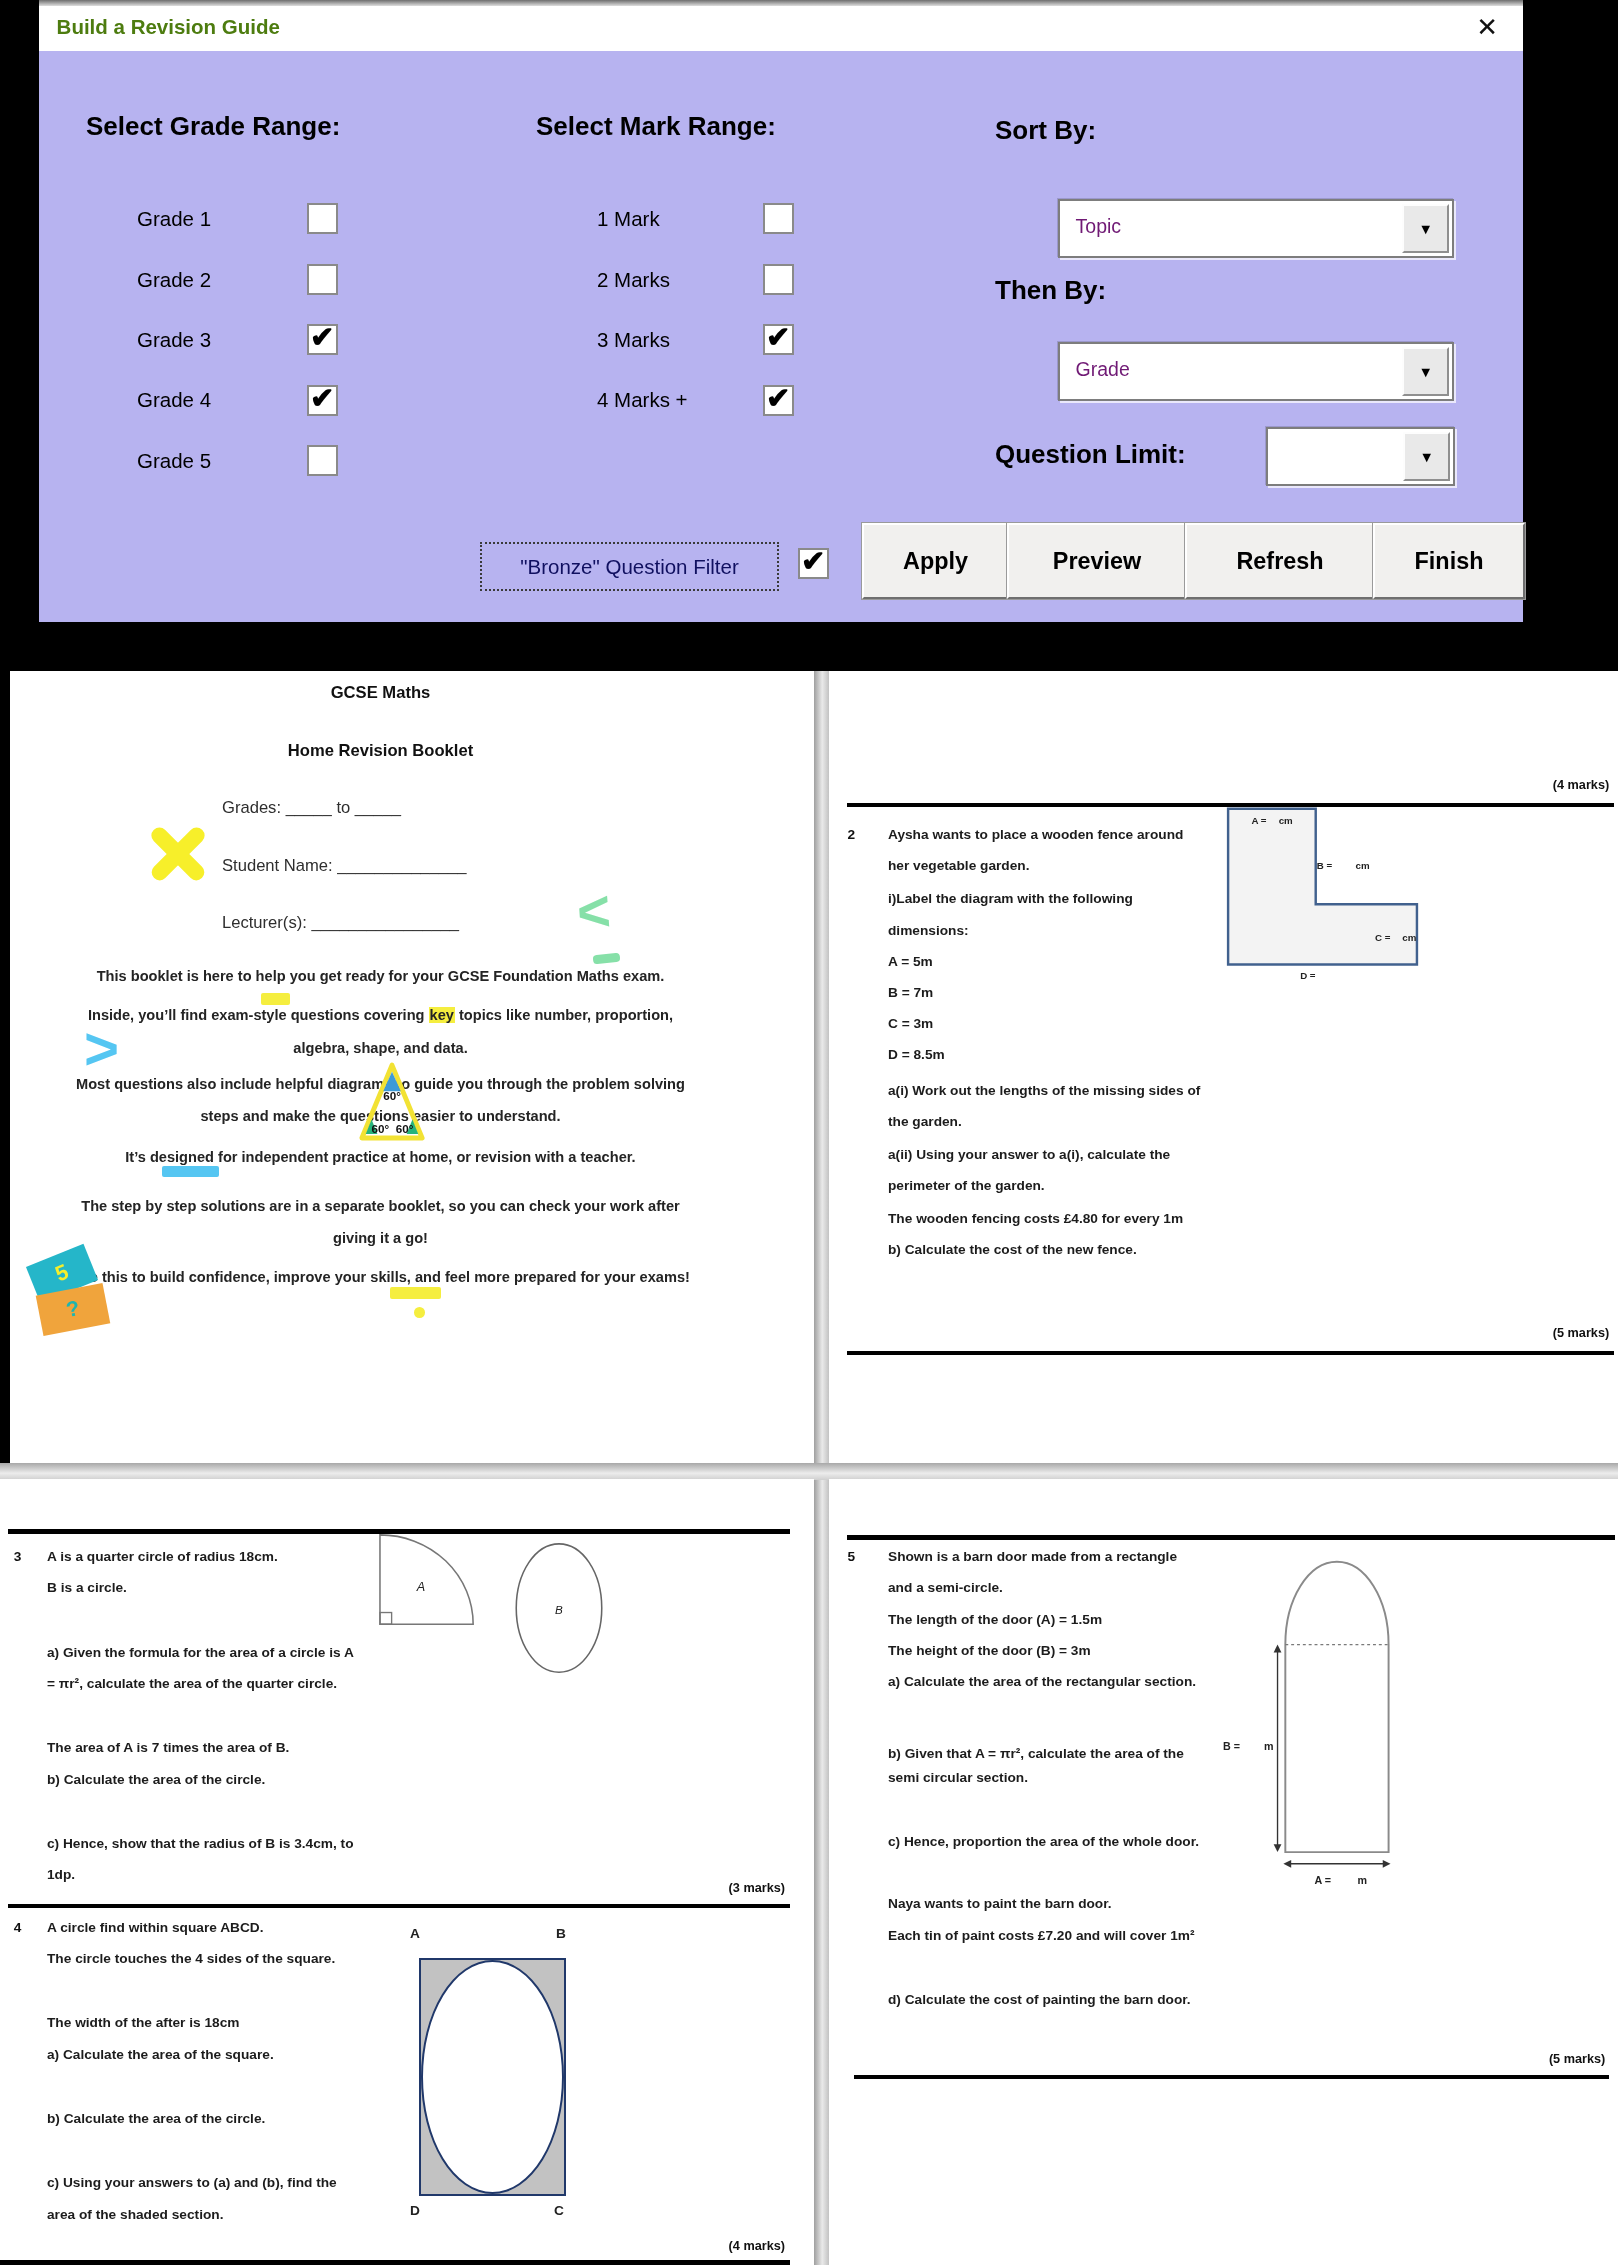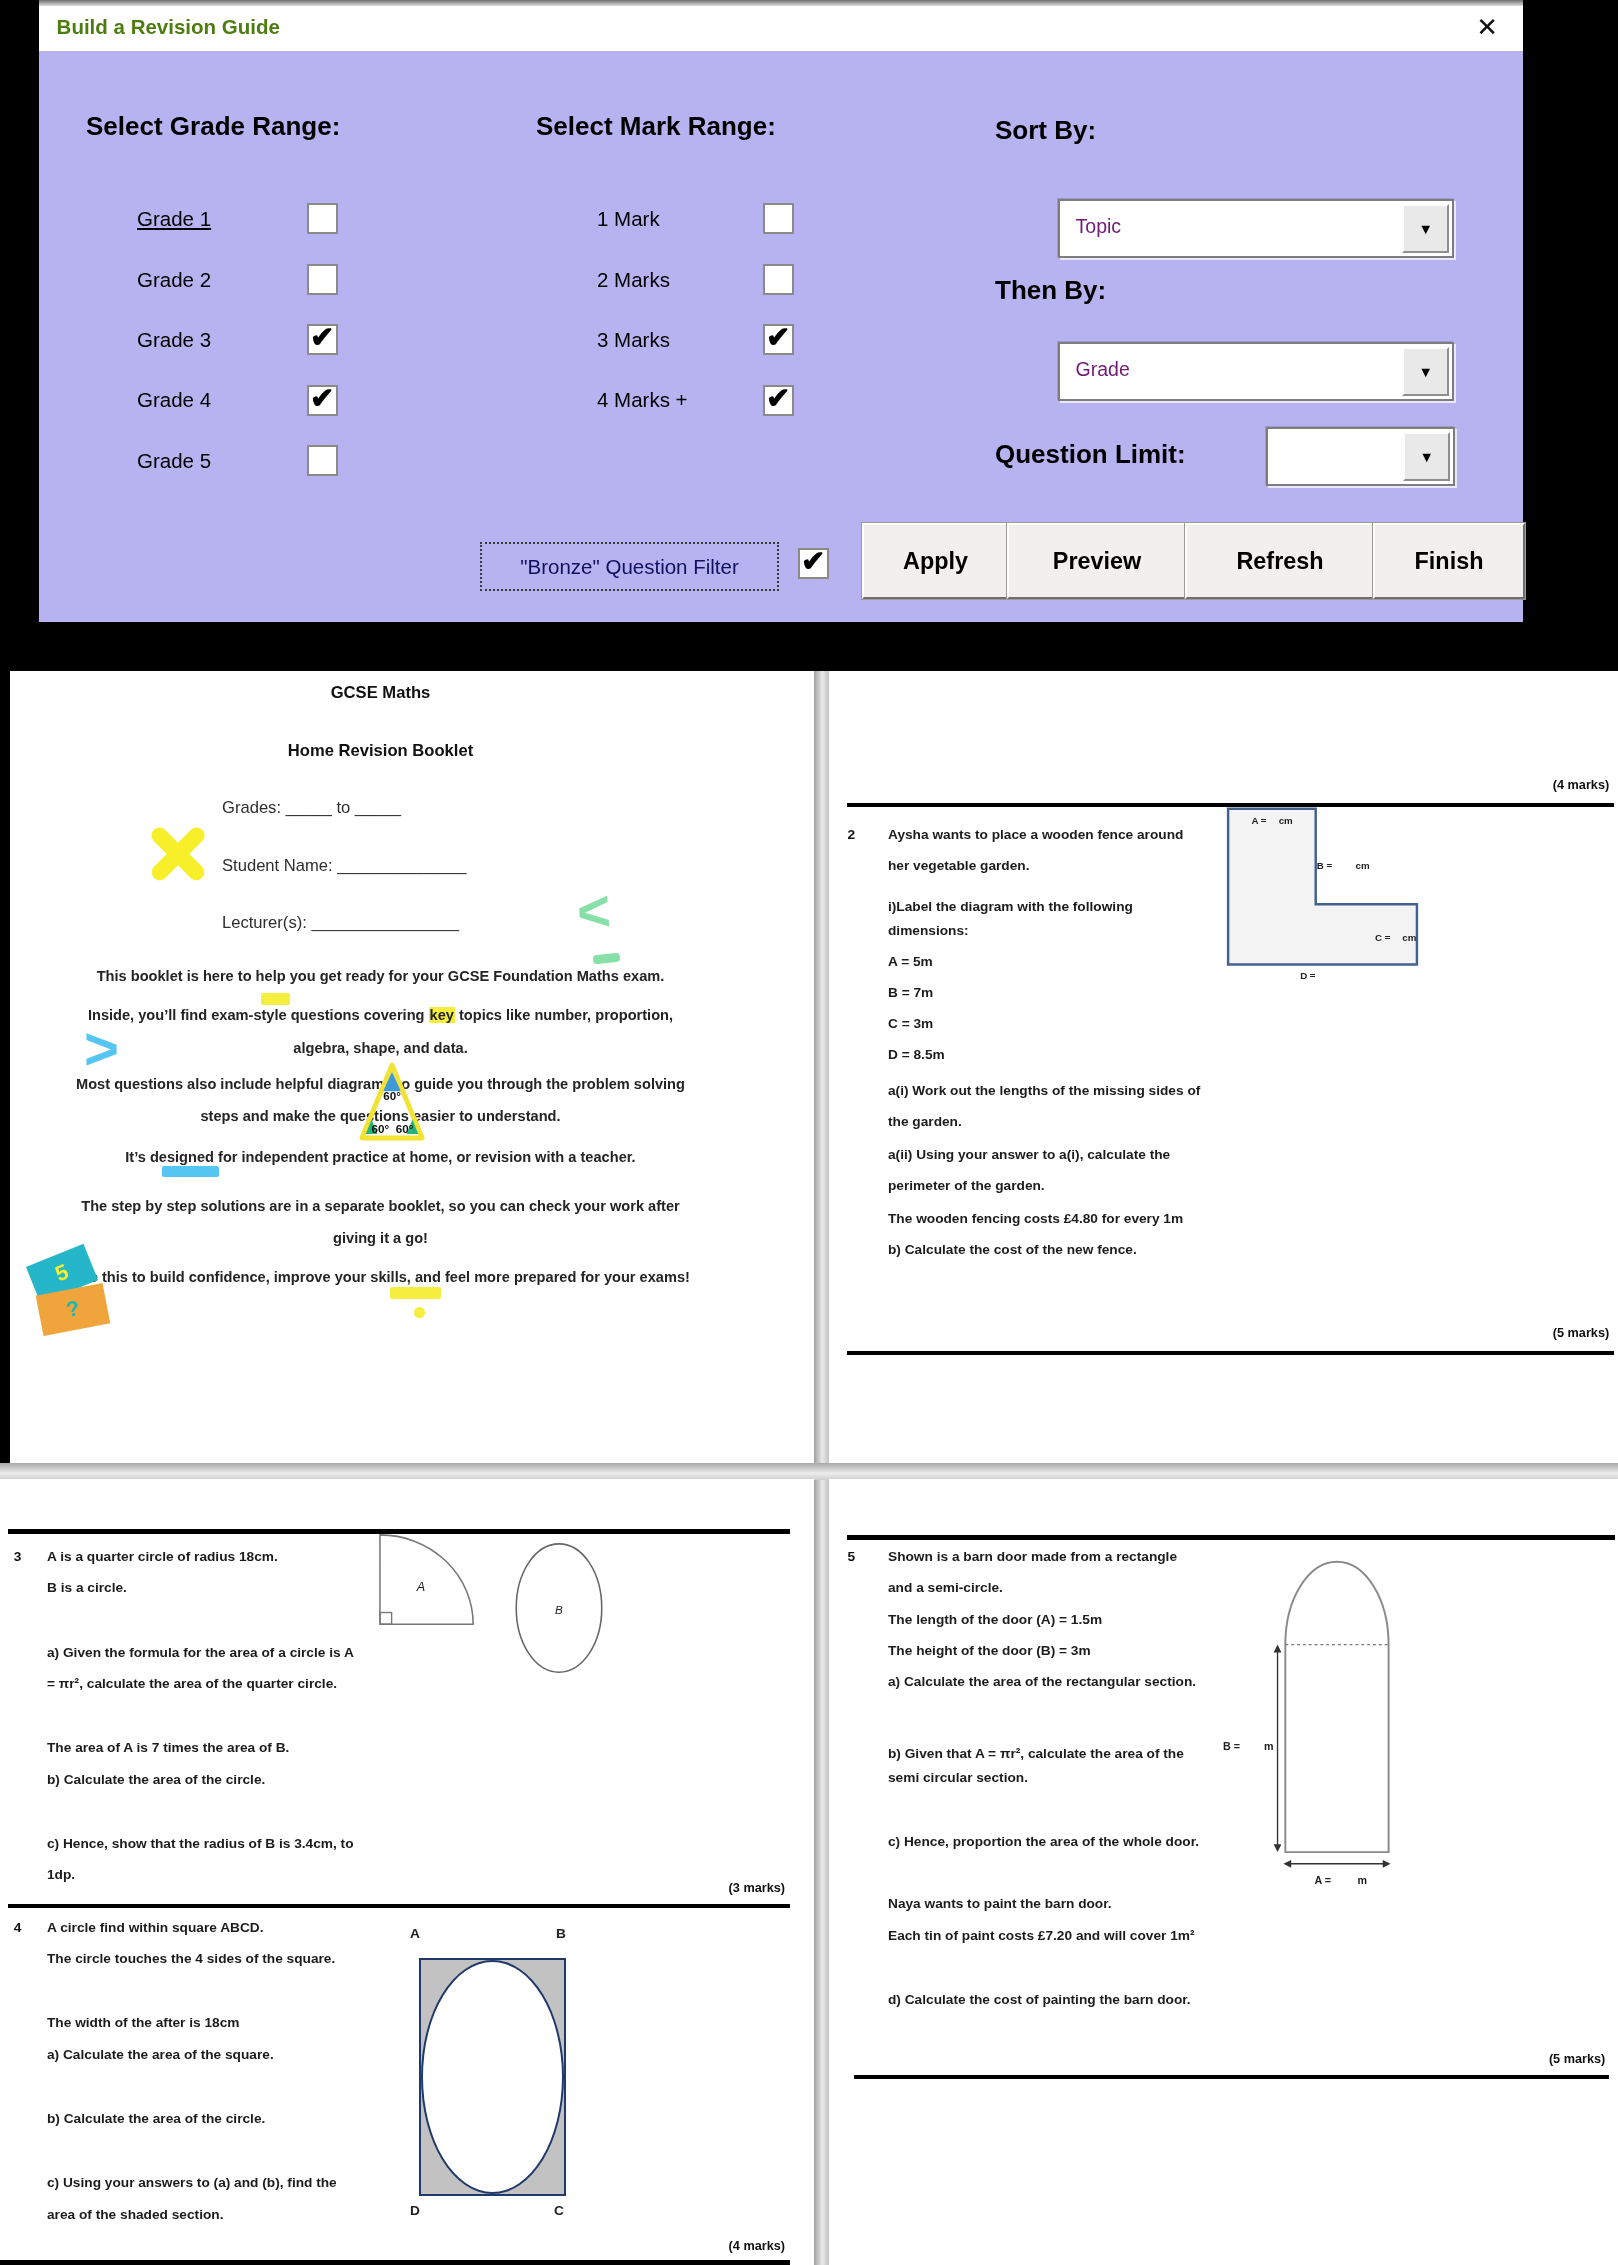--- a/index.html
+++ b/index.html
@@ -78,21 +78,21 @@
     <div class="titlebar">
       <span class="title">Build a Revision Guide</span>
       <span class="close-x">✕</span>
     </div>
     <div class="dlg-body">
 
       <div class="h1" style="left:47px;top:60px;">Select Grade Range:</div>
       <div class="h1" style="left:497px;top:60px;">Select Mark Range:</div>
       <div class="h1" style="left:956px;top:64px;">Sort By:</div>
 
-      <div class="rlabel" style="left:98px;top:156px;text-decoration:underline;">Grade 1</div>
+      <div class="rlabel" style="left:98px;top:156px;">Grade 1</div>
       <div class="cb" style="left:268px;top:152px;">
           <span class="mk"></span>
         </div>
       <div class="rlabel" style="left:98px;top:217px;">Grade 2</div>
       <div class="cb" style="left:268px;top:213px;">
           <span class="mk"></span>
         </div>
       <div class="rlabel" style="left:98px;top:277px;">Grade 3</div>
       <div class="cb" style="left:268px;top:273px;">
           <span class="mk">✔</span>
@@ -202,21 +202,21 @@
     <div class="card card-q" style="left:39px;top:618px;">?</div>
   </div>
   <div class="black-strip"></div>
 
   <div class="page" style="left:829px;top:671px;width:790px;height:792px;">
     <div class="marks" style="right:9.8px;top:107px;">(4 marks)</div>
     <div class="hr4" style="left:17.6px;top:132px;width:767px;"></div>
     <div class="qnum" style="left:18.5px;top:156px;">2</div>
     <div class="ln" style="left:59px;top:156px;">Aysha wants to place a wooden fence around</div>
     <div class="ln" style="left:59px;top:187px;">her vegetable garden.</div>
-    <div class="ln" style="left:59px;top:220px;margin-top:8px;">i)Label the diagram with the following</div>
+    <div class="ln" style="left:59px;top:220px;">i)Label the diagram with the following</div>
     <div class="ln" style="left:59px;top:252px;">dimensions:</div>
     <div class="ln" style="left:59px;top:283px;">A = 5m</div>
     <div class="ln" style="left:59px;top:314px;">B = 7m</div>
     <div class="ln" style="left:59px;top:345px;">C = 3m</div>
     <div class="ln" style="left:59px;top:376px;">D = 8.5m</div>
     <div class="ln" style="left:59px;top:412px;">a(i) Work out the lengths of the missing sides of</div>
     <div class="ln" style="left:59px;top:443px;">the garden.</div>
     <div class="ln" style="left:59px;top:476px;">a(ii) Using your answer to a(i), calculate the</div>
     <div class="ln" style="left:59px;top:507px;">perimeter of the garden.</div>
     <div class="ln" style="left:59px;top:540px;">The wooden fencing costs £4.80 for every 1m</div>

